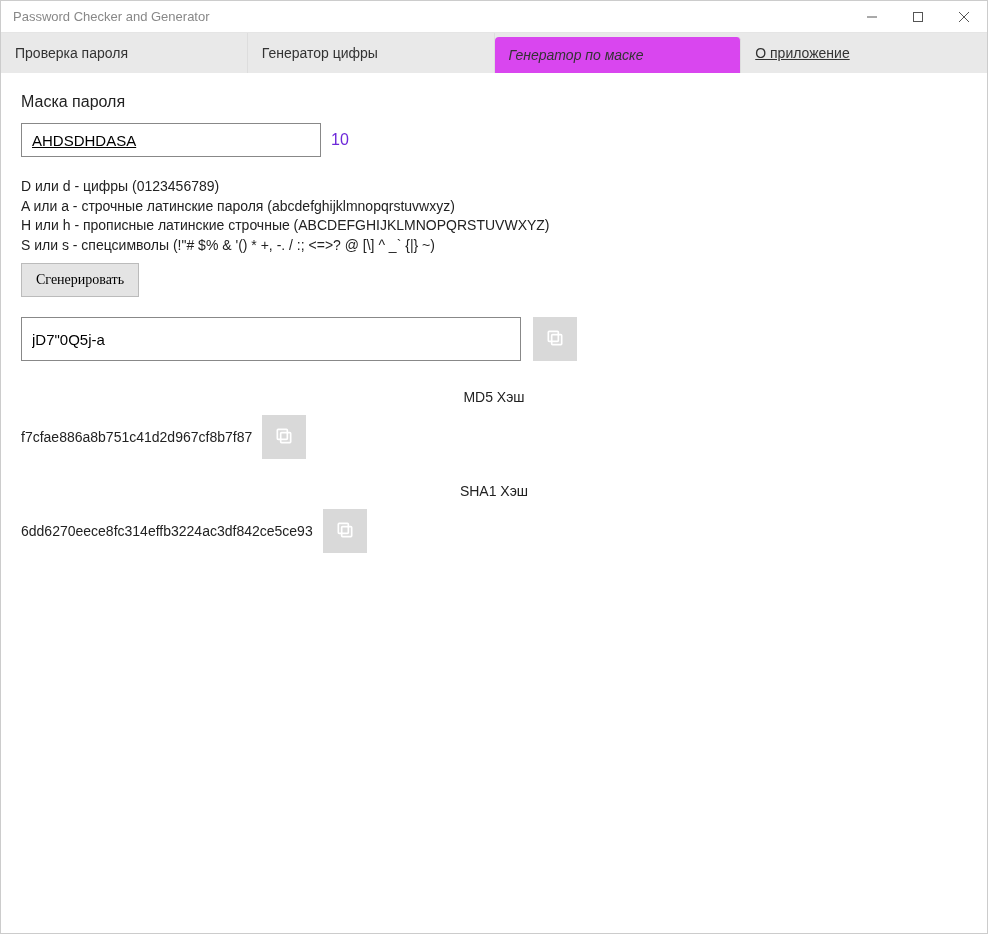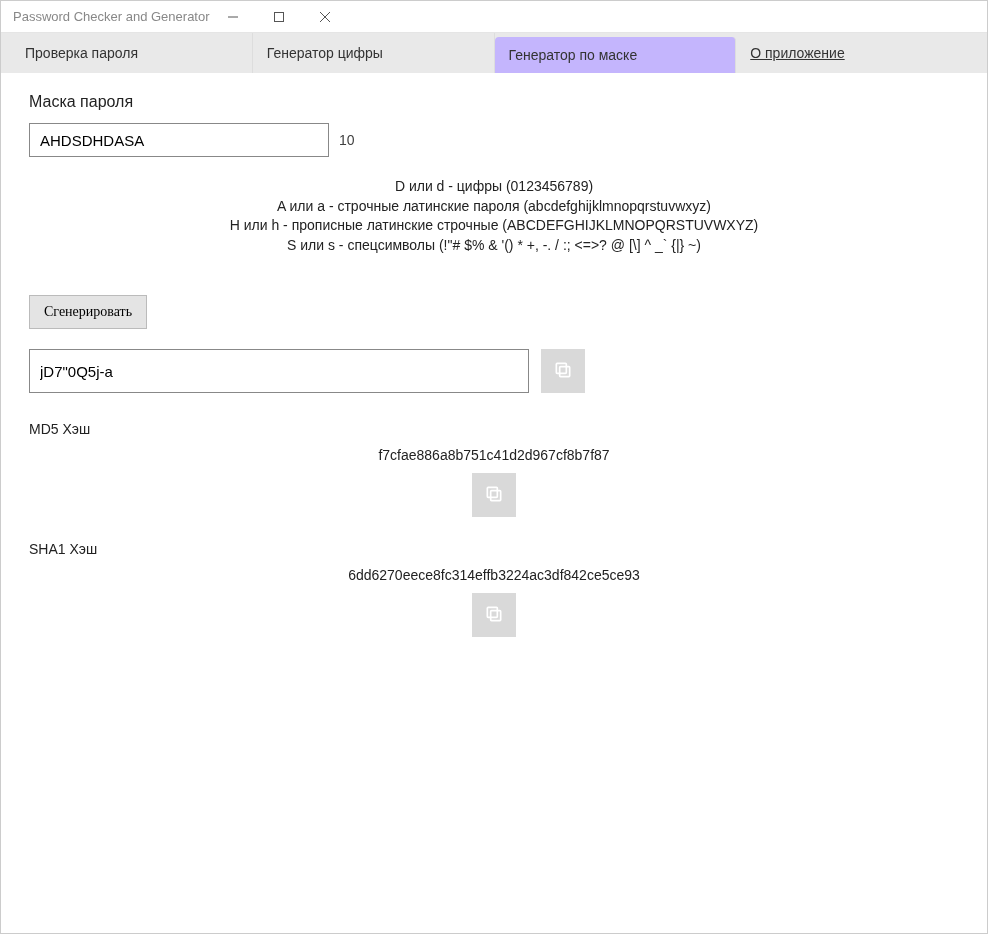--- a/index.html
+++ b/index.html
@@ -13,21 +13,21 @@
       background: #fff;
       color: #222;
       width: 988px;
       height: 934px;
       overflow: hidden;
       border: 1px solid #ccc;
     }
     .titlebar {
       display: flex;
       align-items: center;
-      justify-content: flex-start;
+      justify-content: space-between;
       height: 32px;
       background: #fff;
       border-bottom: 1px solid #e5e5e5;
       padding-left: 12px;
       color: #888;
       font-size: 13px;
     }
     .titlebar .controls {
       display: flex;
       height: 100%;
@@ -45,68 +45,69 @@
       height: 10px;
       stroke: #555;
       stroke-width: 1;
       fill: none;
     }
     .tabs {
       display: flex;
       background: #e9e9e9;
       height: 40px;
       align-items: stretch;
-      padding: 0 10px;
+      padding: 0 0;
     }
     .tab {
       flex: 1;
       display: flex;
       align-items: center;
       padding: 0 14px;
       color: #333;
       font-size: 14px;
       border-right: 1px solid #ddd;
       cursor: default;
     }
     .tab:last-child { border-right: none; text-decoration: underline; }
     .tab.active {
-      background: #c4b5fd;
+      background: #d946ef;
       border-radius: 4px 4px 0 0;
       margin-top: 4px;
+      font-style: italic;
     }
     .content {
-      padding: 20px 28px;
+      padding: 20px 20px;
     }
     .section-label {
       font-size: 16px;
       margin-bottom: 12px;
       color: #222;
     }
     .mask-row {
       display: flex;
       align-items: center;
       gap: 10px;
       margin-bottom: 20px;
     }
     .text-input {
       border: 1px solid #888;
       padding: 6px 10px;
       font-size: 15px;
       font-family: inherit;
       height: 34px;
       background: #fff;
+      text-decoration: underline;
     }
     .mask-input { width: 300px; }
-    .count { font-size: 14px; color: #404040; }
+    .count { font-size: 16px; color: #6d28d9; }
     .hints {
       font-size: 14px;
       line-height: 1.4;
       color: #222;
-      margin-bottom: 40px;
-      text-align: center;
+      margin-bottom: 8px;
     }
     .btn {
       background: #e4e4e4;
       border: 1px solid #bbb;
       padding: 8px 14px;
       font-size: 14px;
       font-family: Liberation Serif, serif;
       cursor: default;
       margin-bottom: 20px;
     }
@@ -136,31 +137,31 @@
     }
     .copy-btn svg {
       width: 20px;
       height: 20px;
       stroke: #fff;
       stroke-width: 2;
       fill: none;
     }
     .hash-block {
       margin-bottom: 24px;
+      text-align: center;
     }
     .hash-label {
       font-size: 14px;
       margin-bottom: 10px;
       color: #222;
     }
     .hash-row {
       display: flex;
       align-items: center;
       gap: 10px;
-      flex-direction: column;
     }
     .hash-value {
       font-size: 14px;
       color: #222;
       font-family: inherit;
     }
   </style>
 </head>
 <body>
 

